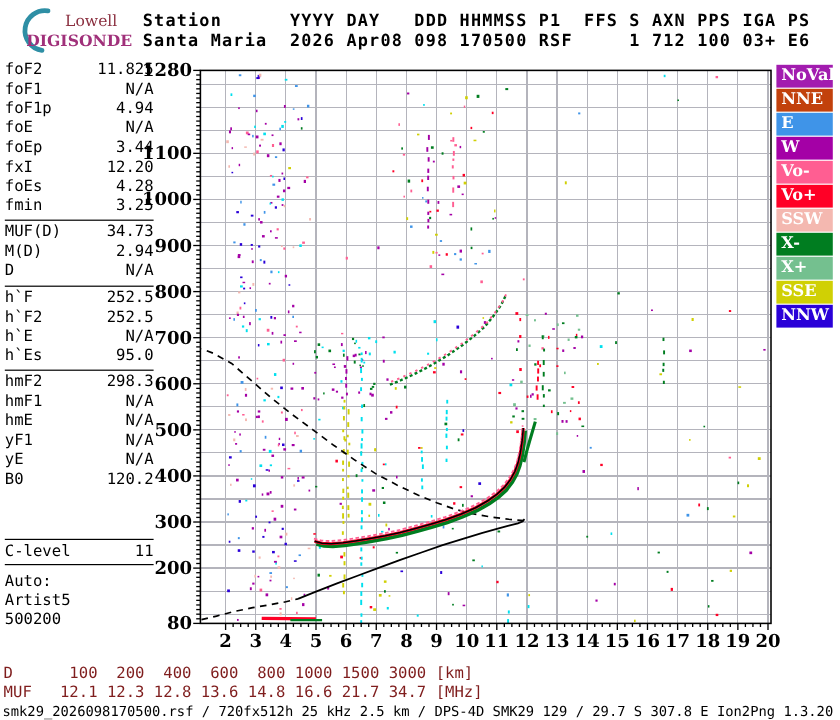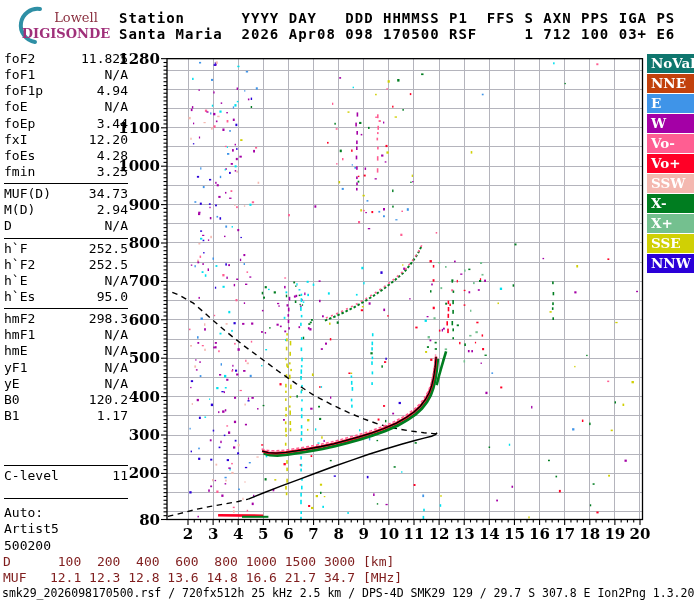--- a/index.html
+++ b/index.html
@@ -9,21 +9,21 @@
   
   #logo{position:absolute;left:4px;top:5px;width:116px;height:42px;}
   
   #header{position:absolute;left:119px;top:11px;}
   #header pre{margin:0;font:bold 14px "DejaVu Sans Mono",monospace;letter-spacing:1px;
               line-height:15.5px;color:#000;}
   
   #left-panel{position:absolute;left:4px;top:51px;width:124px;font:13px "DejaVu Sans Mono",monospace;color:#000;}
   .pgroup{border-top:1.5px solid #000;padding-top:2px;margin-top:3px;}
   .pgroup:first-child{border-top:none;margin-top:0;padding-top:0;}
-  .pgroup.last{border-bottom:1.5px solid #000;padding-bottom:14px;margin-top:41px;}
+  .pgroup.last{border-bottom:1.5px solid #000;padding-bottom:2px;margin-top:41px;}
   .prow{display:flex;justify-content:space-between;height:16.15px;line-height:16.15px;}
   .pfoot{height:16.15px;line-height:16.15px;}
   #panel-footer{margin-top:6px;}
   
   #legend{position:absolute;left:647px;top:54px;width:47px;}
   .lg-item{height:19px;margin-bottom:1px;color:#fff;
            font:bold 13.5px "DejaVu Serif",serif;line-height:19px;padding-left:4px;box-sizing:border-box;}
   
   #bottom-table{position:absolute;left:3px;top:554px;}
   #bottom-table pre{margin:0;font:13px "DejaVu Sans Mono",monospace;line-height:15.5px;color:#7f1d1d;}
@@ -1078,40 +1078,36 @@
         <span>N/A</span>
       </div>
       <div class="prow">
         <span>yE</span>
         <span>N/A</span>
       </div>
       <div class="prow">
         <span>B0</span>
         <span>120.2</span>
       </div>
-      <div class="prow">
-        <span>B1</span>
-        <span>1.17</span>
-      </div>
     </div>
     <div class="pgroup last">
       <div class="prow">
         <span>C-level</span>
         <span>11</span>
       </div>
     </div>
     <div id="panel-footer">
       <div class="pfoot">Auto:</div>
       <div class="pfoot">Artist5</div>
       <div class="pfoot">500200</div>
     </div>
   </div>
 
 <div id="legend">
-    <div class="lg-item" style="background: #0f766e;">NoVal</div>
+    <div class="lg-item" style="background: #a21caf;">NoVal</div>
     <div class="lg-item" style="background: #c2410c;">NNE</div>
     <div class="lg-item" style="background: rgb(63, 148, 232);">E</div>
     <div class="lg-item" style="background: rgb(164, 0, 166);">W</div>
     <div class="lg-item" style="background: rgb(255, 94, 146);">Vo-</div>
     <div class="lg-item" style="background: rgb(255, 0, 38);">Vo+</div>
     <div class="lg-item" style="background: rgb(244, 184, 176);">SSW</div>
     <div class="lg-item" style="background: rgb(0, 125, 32);">X-</div>
     <div class="lg-item" style="background: rgb(116, 192, 143);">X+</div>
     <div class="lg-item" style="background: rgb(208, 208, 4);">SSE</div>
     <div class="lg-item" style="background: rgb(42, 0, 216);">NNW</div>

